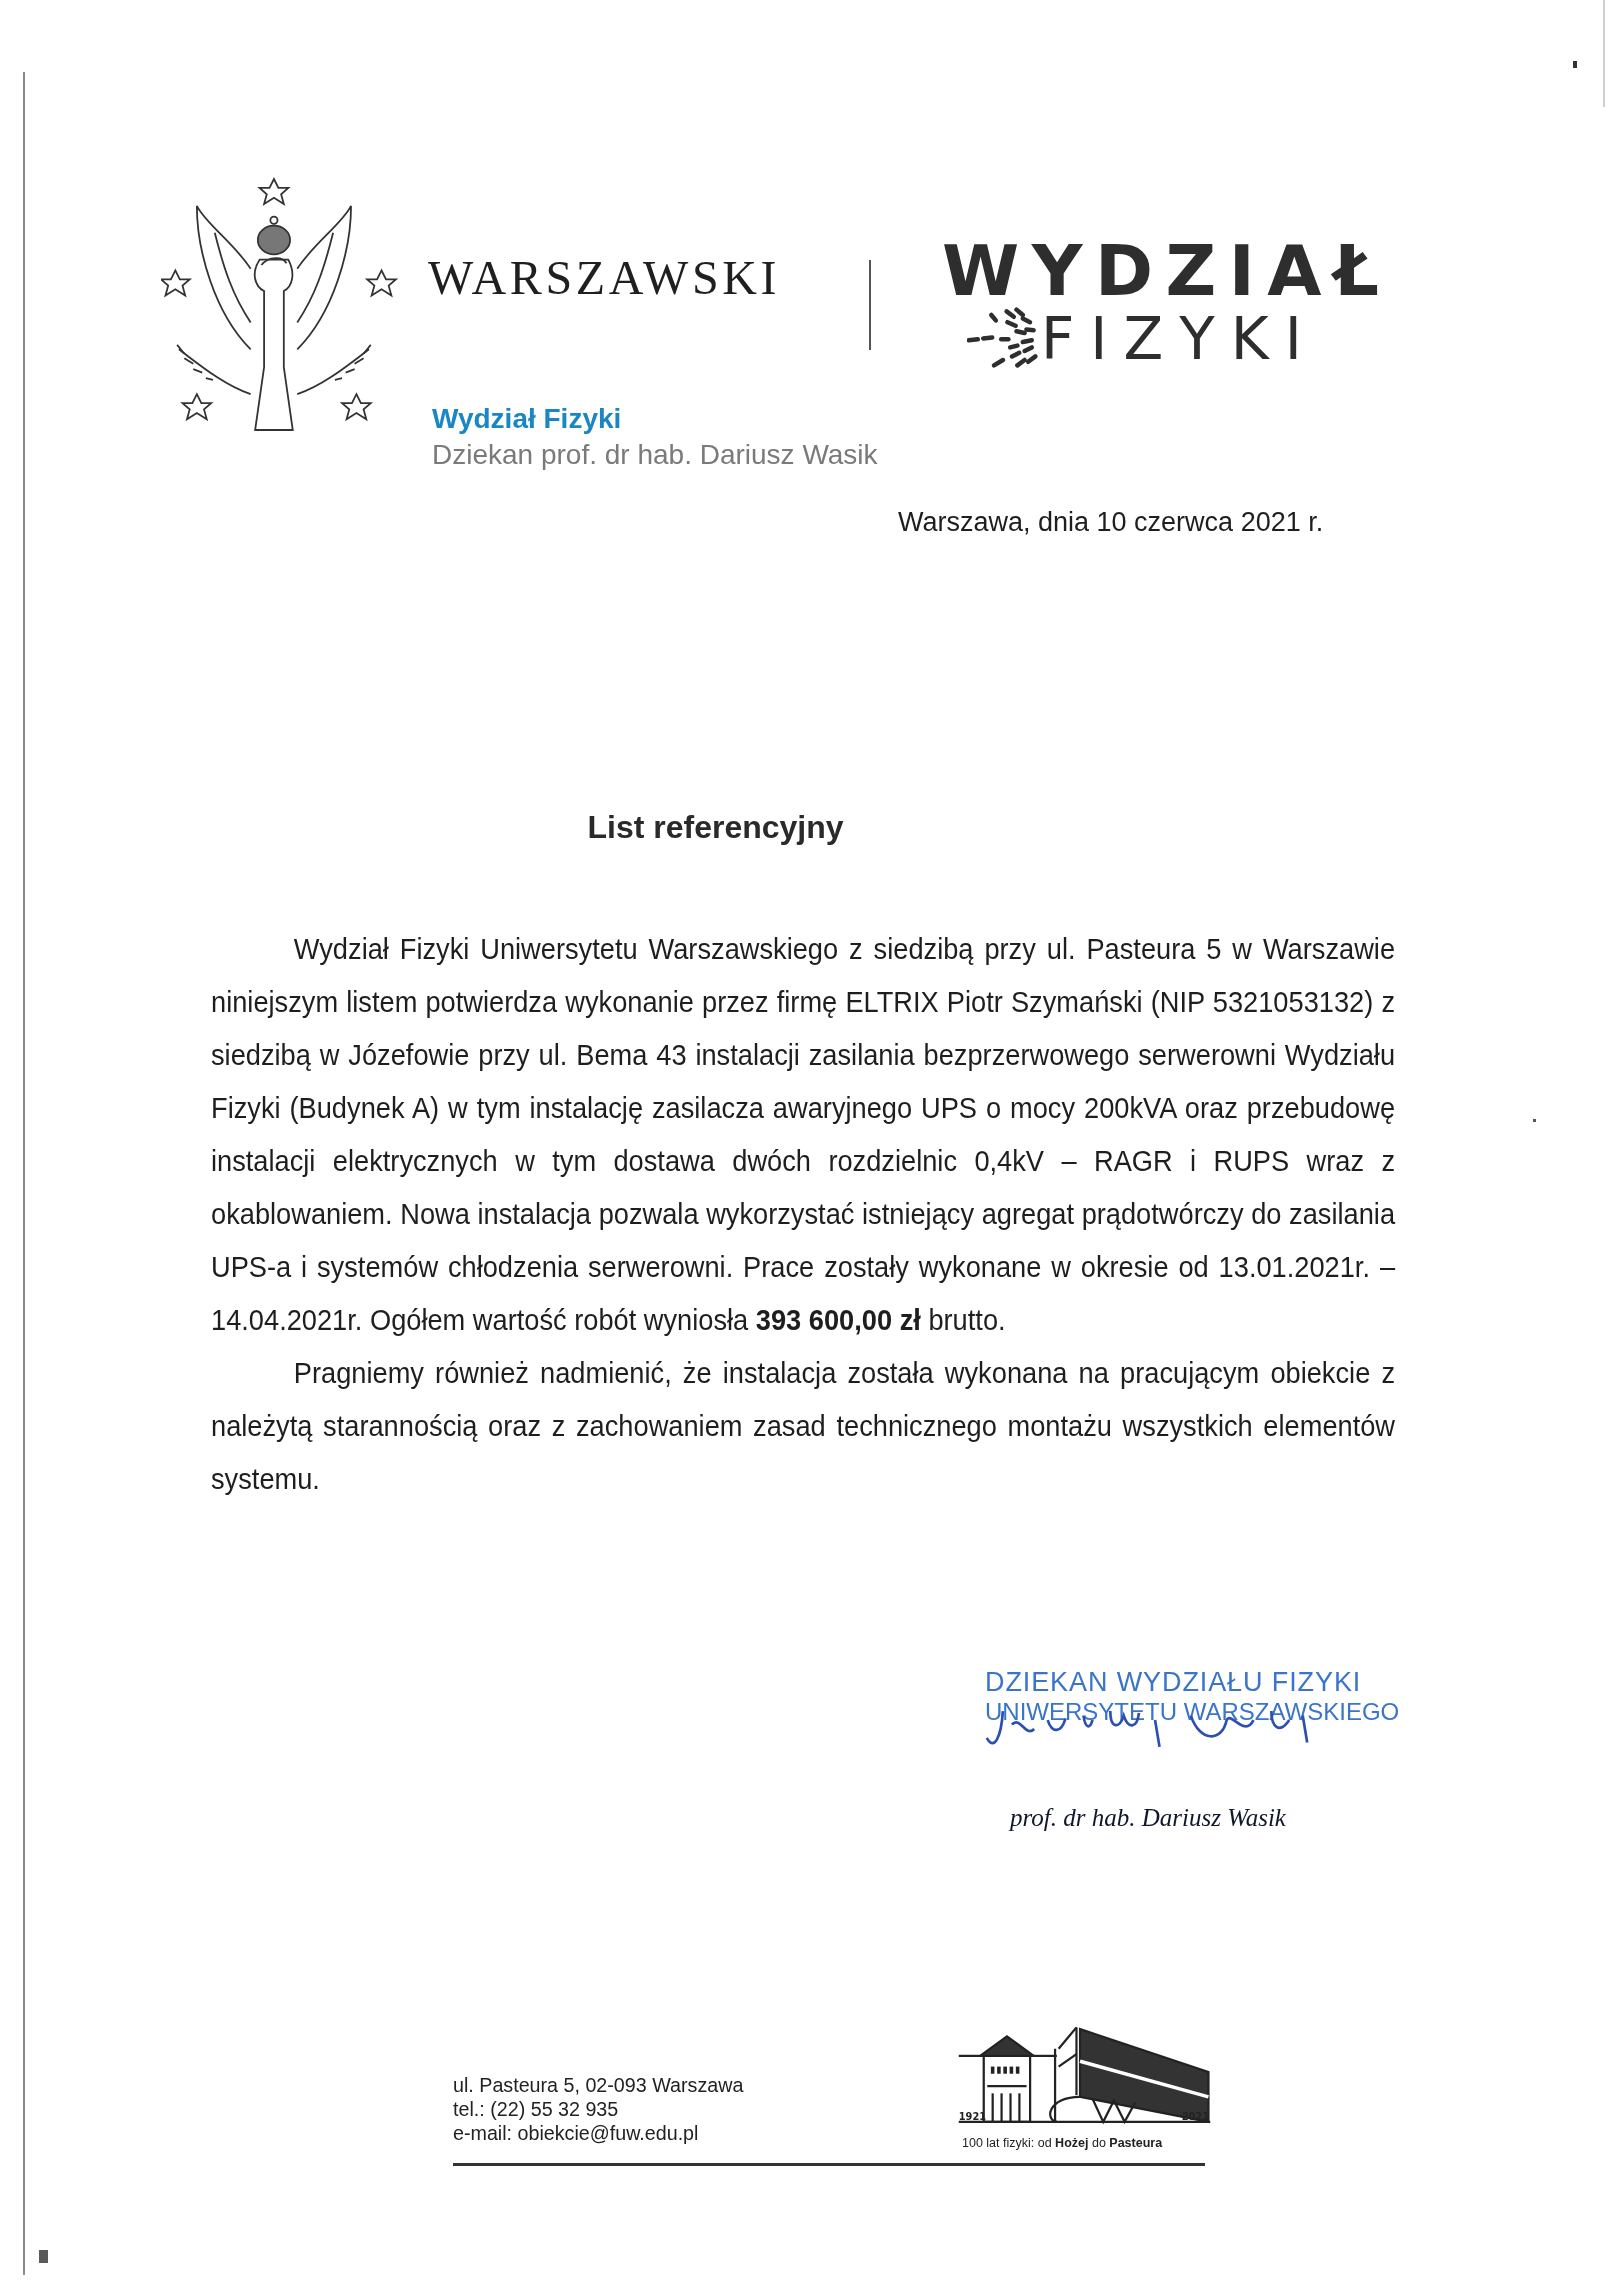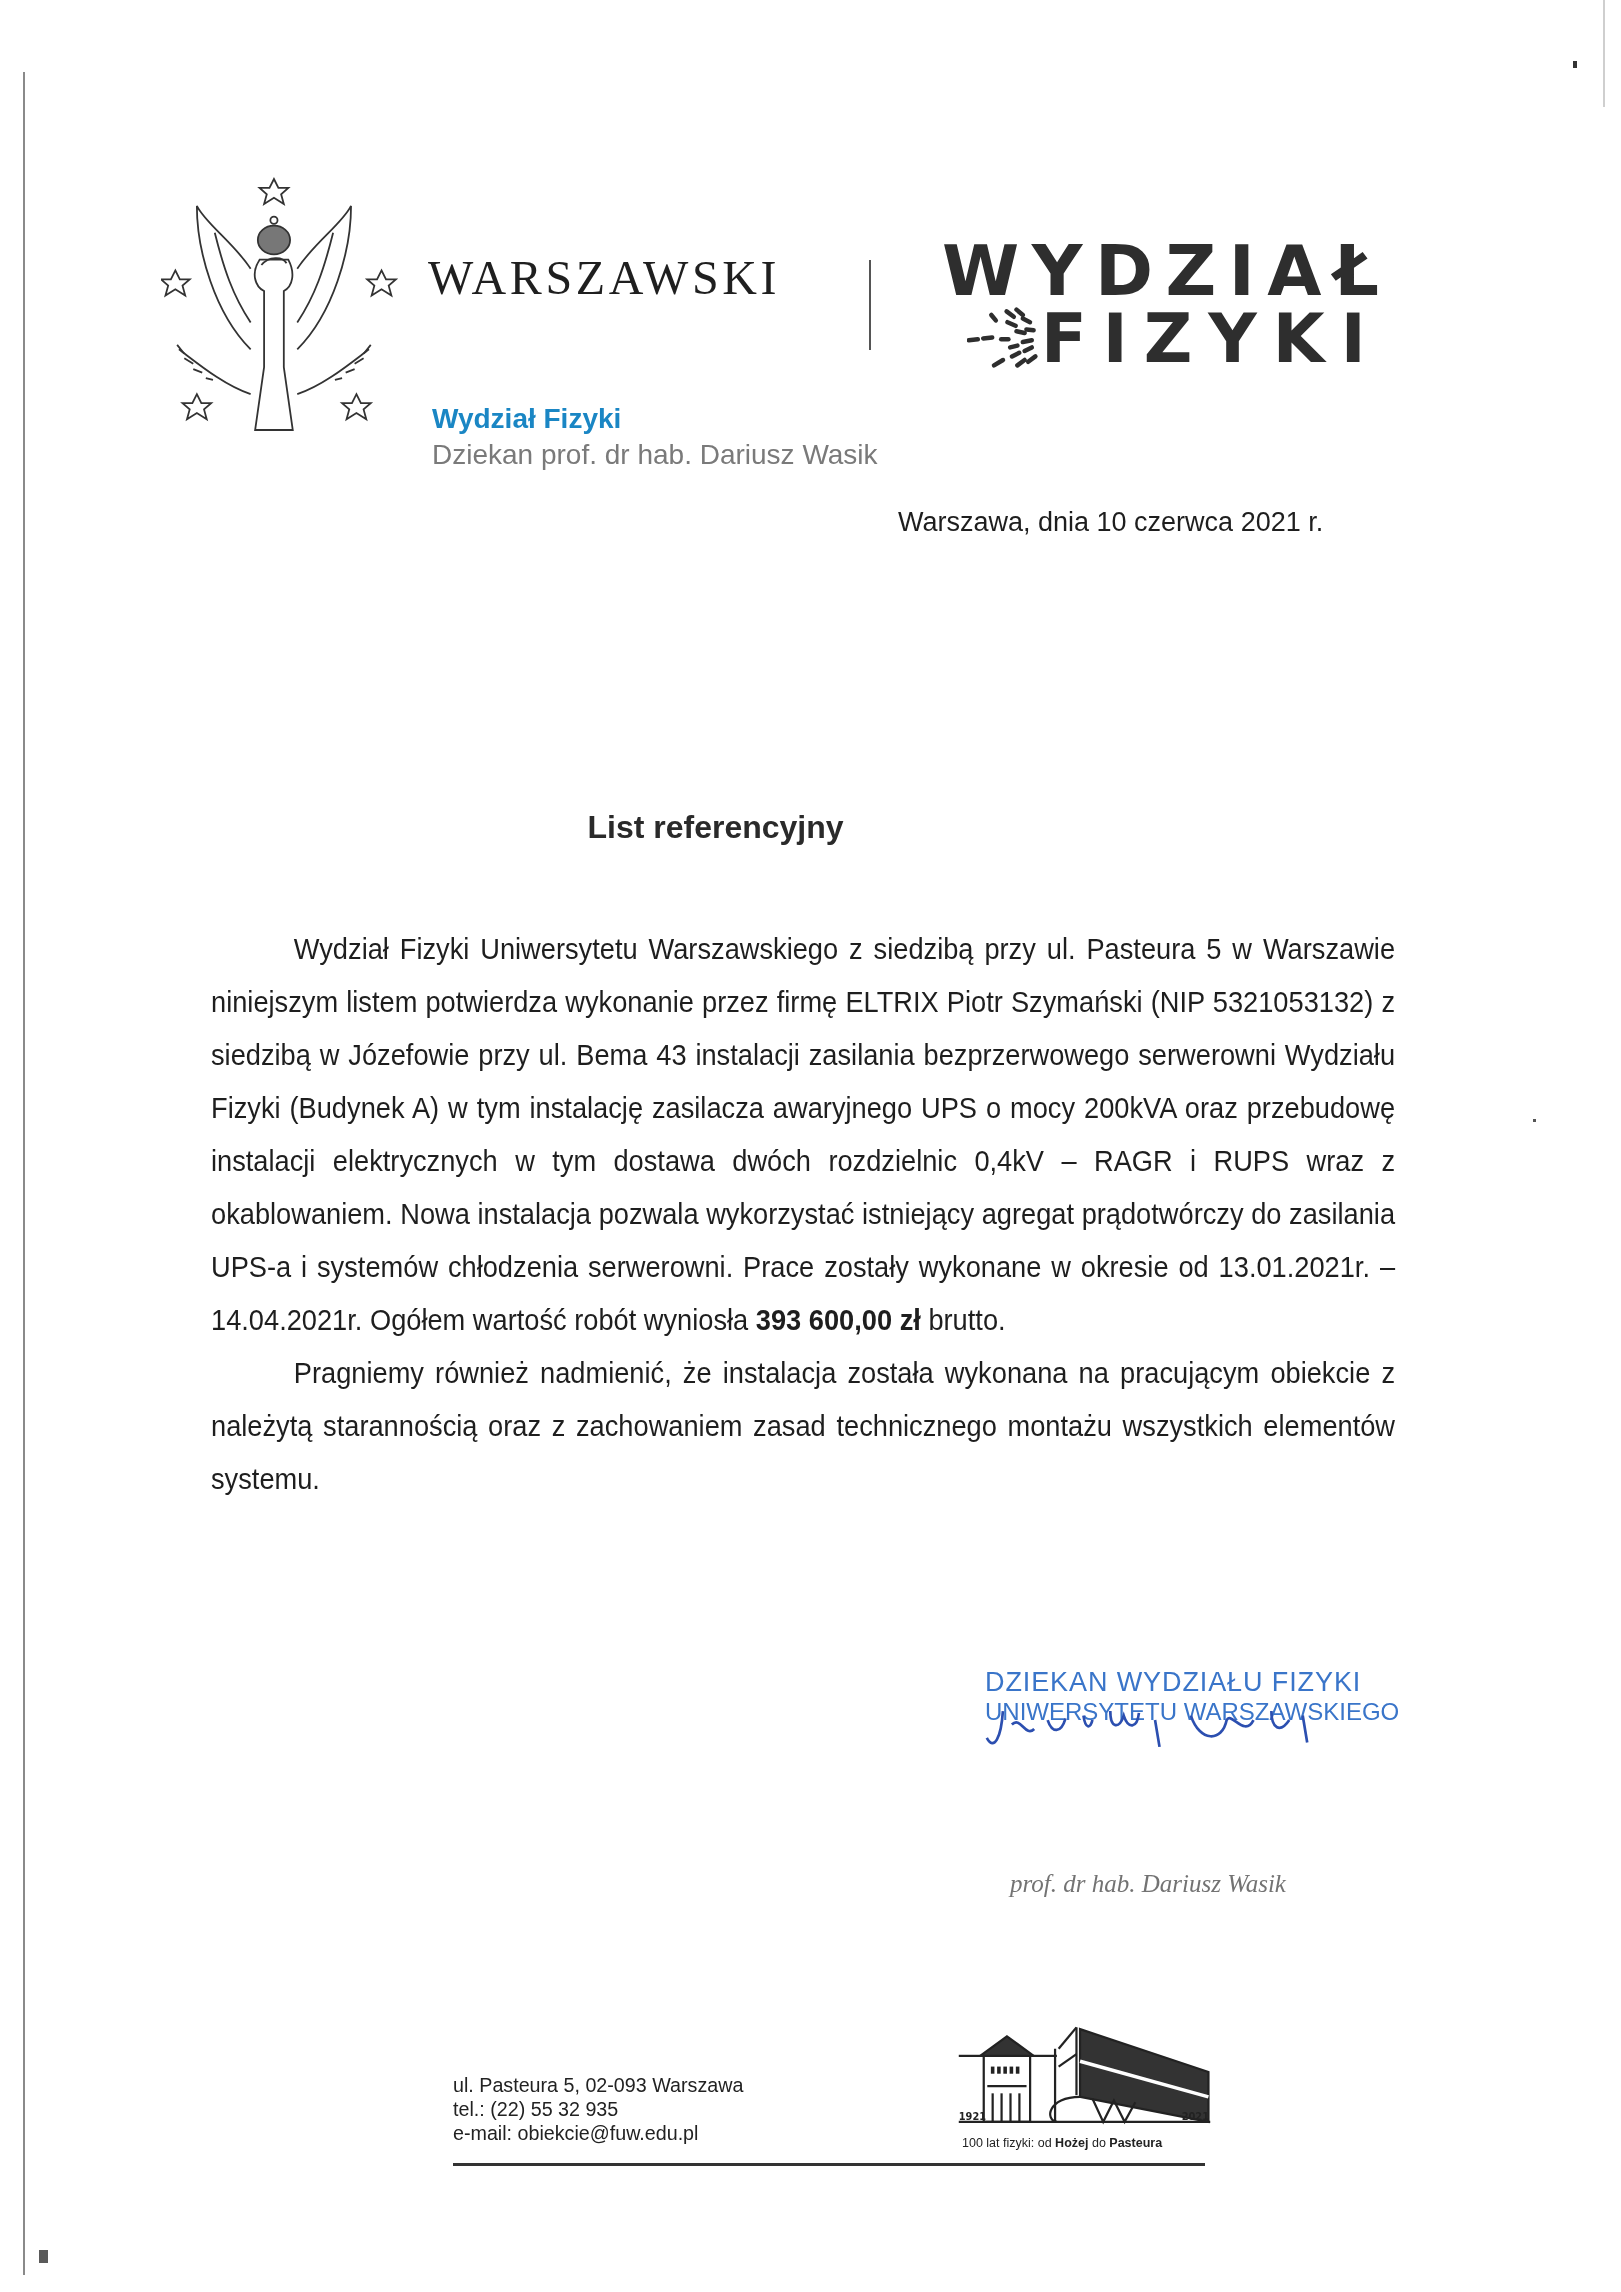--- a/index.html
+++ b/index.html
@@ -8,38 +8,38 @@
   .scan-line-left { left: 23px; top: 72px; width: 1.8px; height: 2203px; background: #8a8a8a; }
   .scan-mark-bottom { left: 39px; top: 2250px; width: 9px; height: 12.5px; background: #5a5a5a; }
   .scan-line-right { left: 1603px; top: 0; width: 1.8px; height: 107px; background: #cfcfcf; }
   .scan-dot-top { left: 1573px; top: 61px; width: 3.6px; height: 7.2px; background: #333; }
   .scan-dot-mid { left: 1533px; top: 1119px; width: 2.7px; height: 2.7px; background: #555; }
 
   .eagle { left: 161px; top: 170px; width: 251px; height: 269px; }
   .uw-name { left: 428px; top: 251px; font-family: "Liberation Serif", "DejaVu Serif", serif; font-size: 48px; letter-spacing: 3.6px; line-height: 54px; color: #1f1f1f; }
   .header-sep { left: 869px; top: 260px; width: 1.8px; height: 90px; background: #555; }
   .wf-line1 { left: 942px; top: 235px; font-family: "DejaVu Sans", sans-serif; font-weight: 900; font-size: 70px; letter-spacing: 12.5px; color: #2e2e2e; line-height: 72px; }
-  .wf-line2 { left: 1041px; top: 303px; font-family: "DejaVu Sans", sans-serif; font-weight: 700; font-size: 67px; letter-spacing: 16px; color: #2e2e2e; line-height: 72px; }
+  .wf-line2 { left: 1041px; top: 303px; font-family: "DejaVu Sans", sans-serif; font-weight: 400; font-size: 58px; letter-spacing: 16px; color: #2e2e2e; line-height: 72px; }
   .wf-spark { left: 967px; top: 306px; width: 90px; height: 63px; }
 
   .faculty-blue { left: 432px; top: 403px; font-size: 28px; font-weight: bold; color: #1a86c4; }
   .dean-grey { left: 432px; top: 439px; font-size: 28px; color: #7a7a7a; }
 
   .date-line { left: 898px; top: 507px; font-size: 27px; color: #1e1e1e; }
   .title { left: 0; width: 1359px; text-align: center; top: 809px; font-size: 32px; font-weight: bold; color: #2a2a2a; }
   .title span { display: inline-block; margin-left: 72px; }
 
   .body-text { left: 211px; width: 1184px; top: 922px; font-size: 29.6px; line-height: 53px; text-align: justify; color: #1e1e1e; transform: scaleX(0.92); transform-origin: left top; width: 1287px; }
   .body-text p { margin: 0; text-indent: 90px; }
   .body-text b { font-weight: bold; }
 
   .stamp { left: 985px; top: 1668px; color: #3a75c9; font-size: 27px; line-height: 29px; letter-spacing: 0.9px; }
   .stamp .l2 { font-size: 24px; letter-spacing: 0; }
   .signature { left: 985px; top: 1702px; width: 358px; height: 54px; }
-  .stamp-name { left: 1010px; top: 1870px; font-family: "Liberation Serif", serif; font-style: italic; font-size: 25px; color: #737373; }
+  .stamp-name { left: 1010px; top: 1804px; font-family: "Liberation Serif", serif; font-style: italic; font-size: 25px; color: #0f172a; }
 
   .footer-addr { left: 453px; top: 2073px; font-size: 19.7px; line-height: 24px; color: #222; }
   .footer-logo { left: 958px; top: 2022px; width: 253px; height: 107px; }
   .footer-caption { left: 962px; top: 2136px; font-size: 12.5px; color: #222; }
   .footer-caption b { font-weight: 900; }
   .footer-rule { left: 453px; top: 2163px; width: 752px; height: 2.7px; background: #333; }
 </style>
 </head>
 <body>
 

